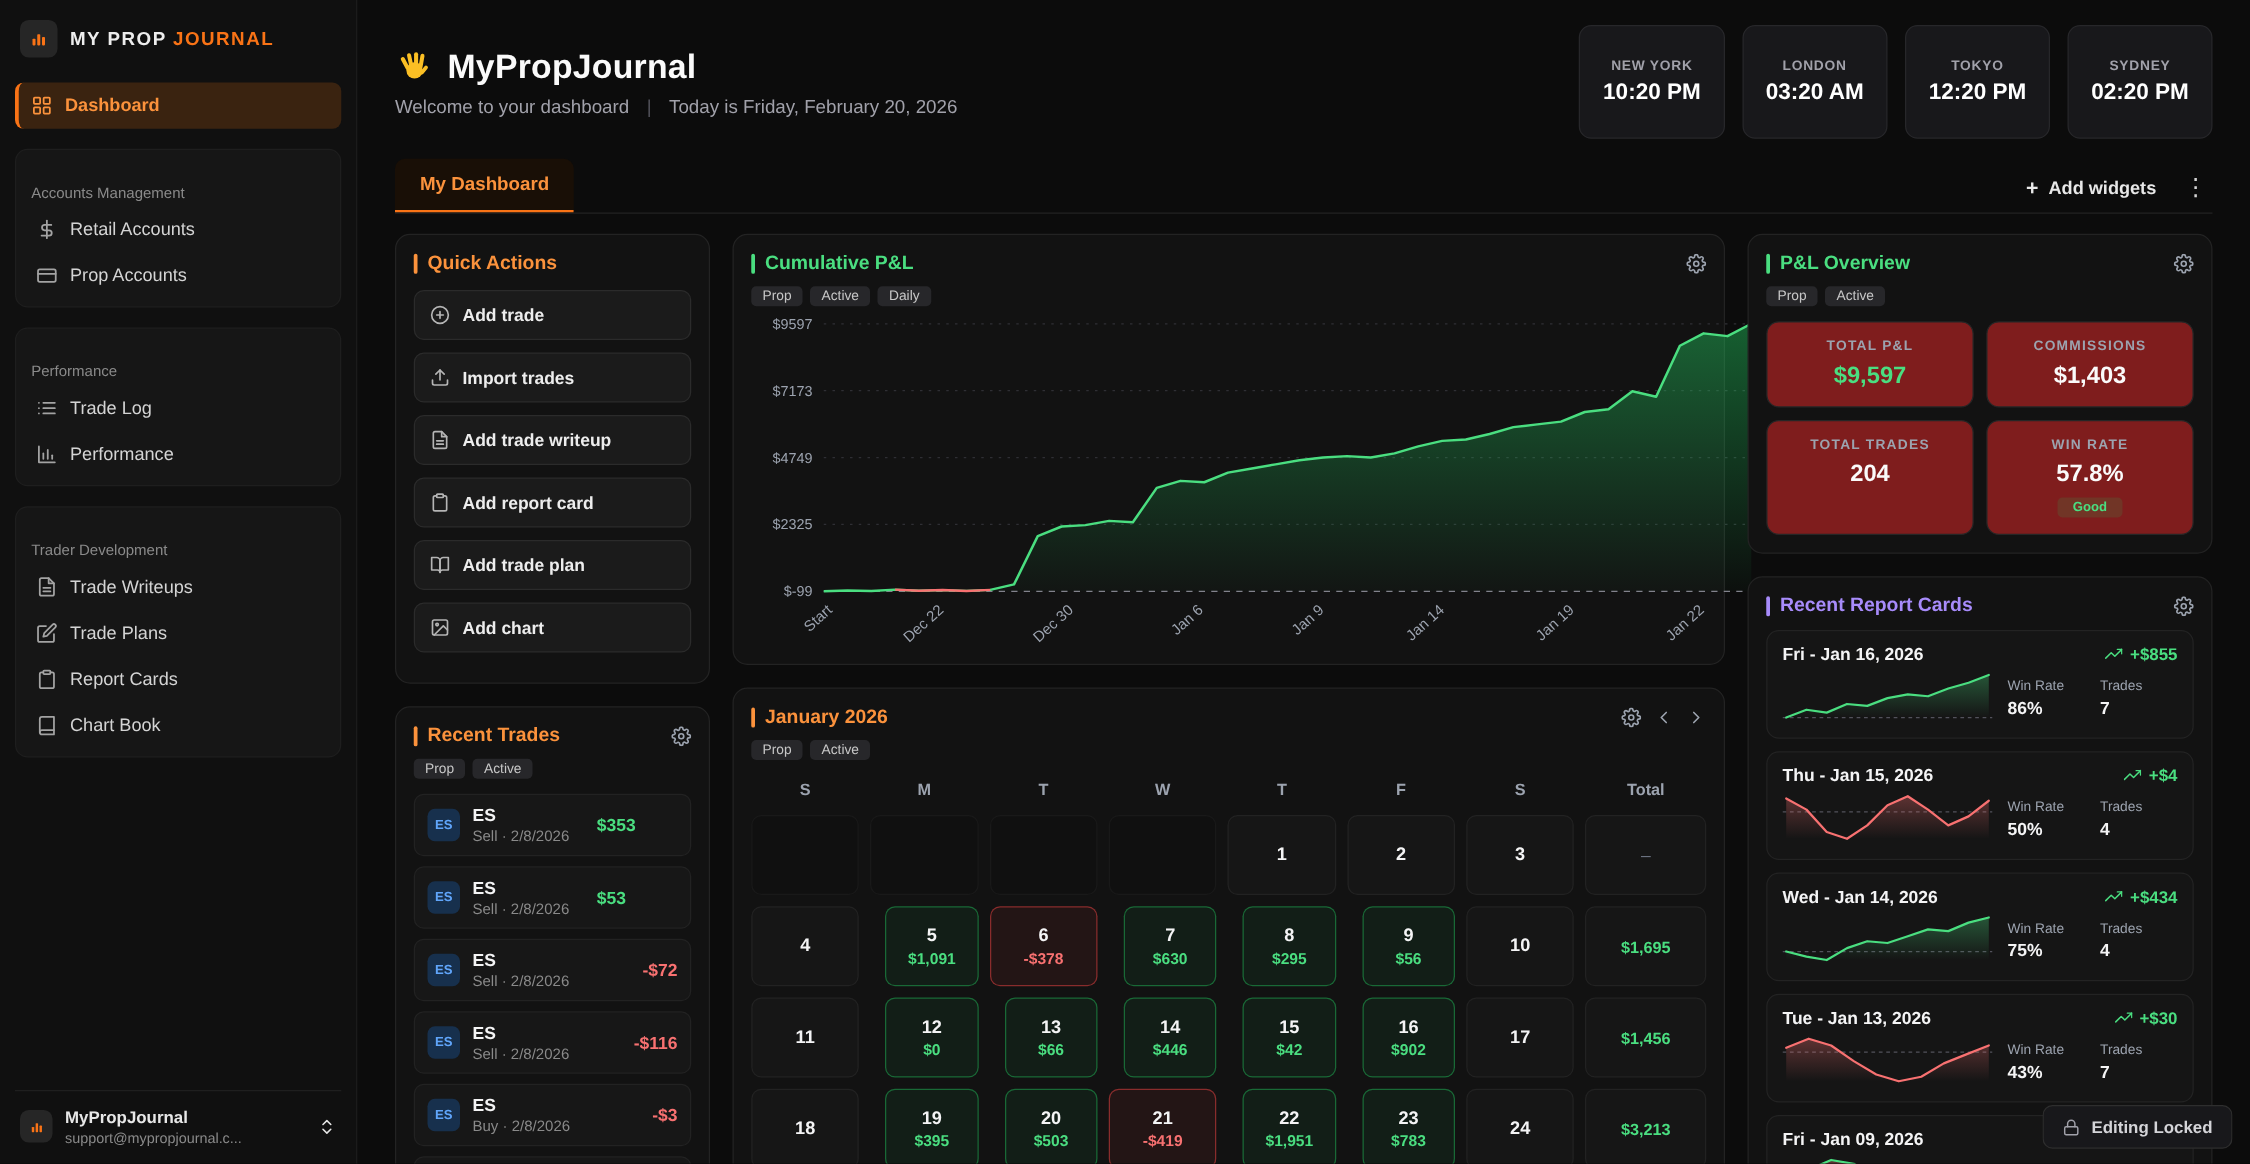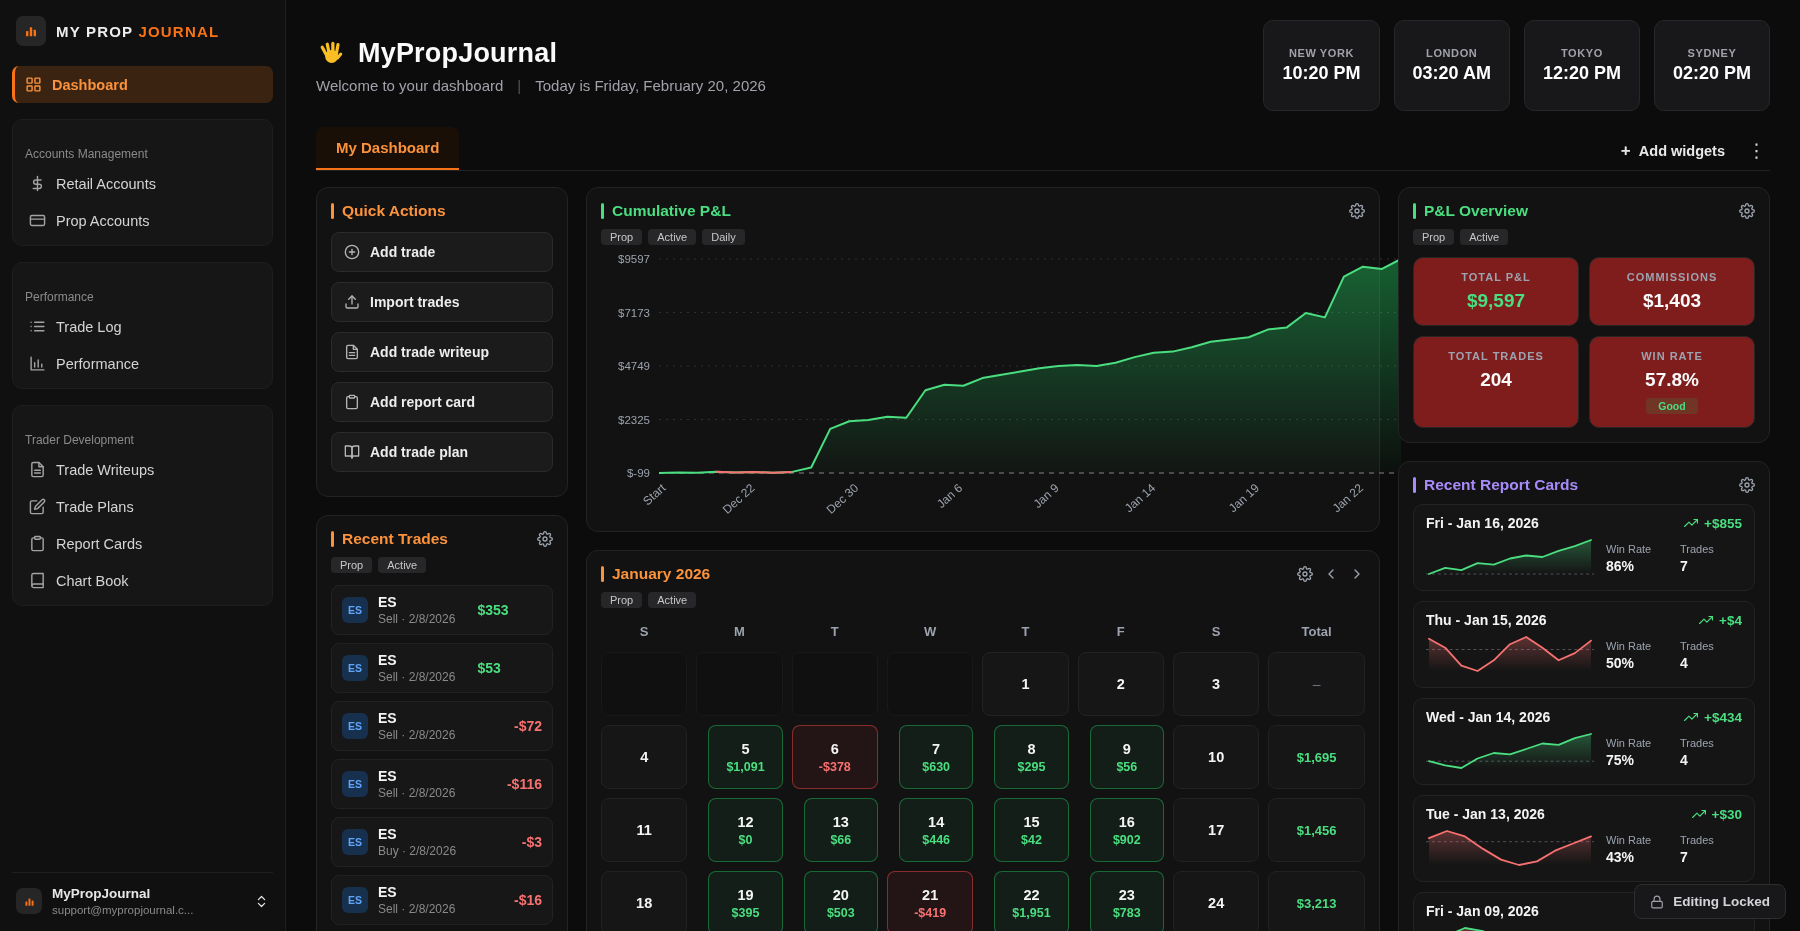--- a/index.html
+++ b/index.html
@@ -354,20 +354,28 @@
                   <rect x="8" y="2" width="8" height="4" rx="1"></rect>
                 </svg>
                 <span>Add report card</span>
               </button>
               <button class="qa-btn">
                 <svg class="ic" style="width:16px;height:16px" viewBox="0 0 24 24" fill="none" stroke="currentColor" stroke-width="2" stroke-linecap="round" stroke-linejoin="round">
                   <path d="M2 3h6a4 4 0 0 1 4 4v14a3 3 0 0 0-3-3H2z"></path>
                   <path d="M22 3h-6a4 4 0 0 0-4 4v14a3 3 0 0 1 3-3h7z"></path>
                 </svg>
                 <span>Add trade plan</span>
+              </button>
+              <button class="qa-btn">
+                <svg class="ic" style="width:16px;height:16px" viewBox="0 0 24 24" fill="none" stroke="currentColor" stroke-width="2" stroke-linecap="round" stroke-linejoin="round">
+                  <rect x="3" y="3" width="18" height="18" rx="2"></rect>
+                  <circle cx="8.5" cy="8.5" r="1.5"></circle>
+                  <polyline points="21 15 16 10 5 21"></polyline>
+                </svg>
+                <span>Add chart</span>
               </button>
             </div>
         </section>
 
         <section class="card">
           <div class="card-header">
             <div class="card-title orange">
               <span class="bar"></span>
               <span>Recent Trades</span>
             </div>

